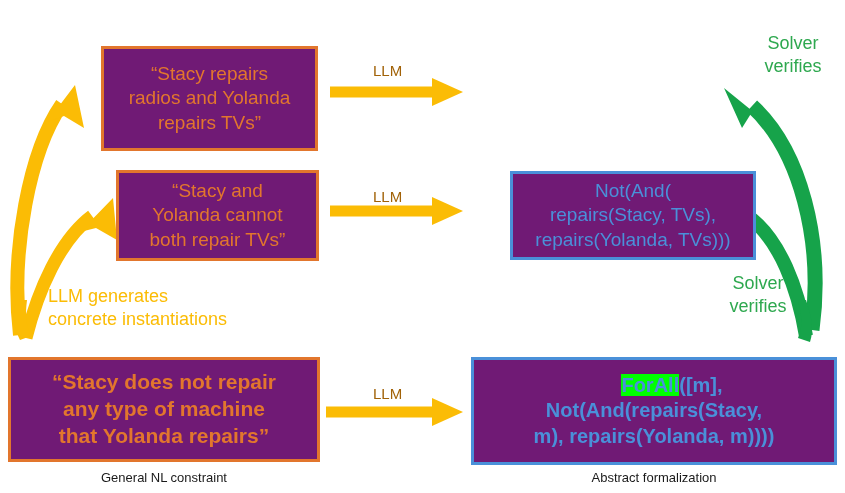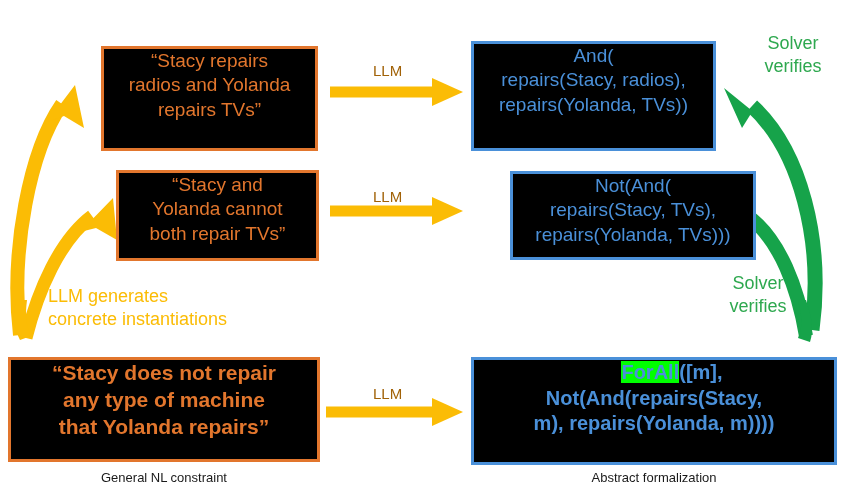--- a/index.html
+++ b/index.html
@@ -12,24 +12,24 @@
     width: 845px;
     height: 493px;
     background: #ffffff;
     font-family: "Liberation Sans", sans-serif;
     overflow: hidden;
   }
   .box {
     position: absolute;
     box-sizing: border-box;
     display: flex;
-    align-items: flex-start;
+    align-items: center;
     justify-content: center;
     text-align: center;
-    background: #000000;
+    background: #701a75;
     line-height: 1.28;
   }
   .nl-box {
     border: 3px solid #E2762D;
     color: #E2762D;
   }
   .fo-box {
     border: 3px solid #4A90D9;
     color: #4A90D9;
   }
@@ -157,25 +157,20 @@
     </g>
     <path d="M806,300 C812,318 814,330 810,342 L798,338 C803,327 802,316 798,300 z" fill="#16A34A"></path>
   </svg>
 
   <div class="box nl-box" id="nl-box-1">
     <span class="box-text">“Stacy repairs
 radios and Yolanda
 repairs TVs”</span>
   </div>
   <div class="arrow-label" id="llm-label-1">LLM</div>
-  <div class="box fo-box" id="fo-box-1">
-    <span class="box-text">And(
-repairs(Stacy, radios),
-repairs(Yolanda, TVs))</span>
-  </div>
 
   <div class="box nl-box" id="nl-box-2">
     <span class="box-text">“Stacy and
 Yolanda cannot
 both repair TVs”</span>
   </div>
   <div class="arrow-label" id="llm-label-2">LLM</div>
   <div class="box fo-box" id="fo-box-2">
     <span class="box-text">Not(And(
 repairs(Stacy, TVs),

